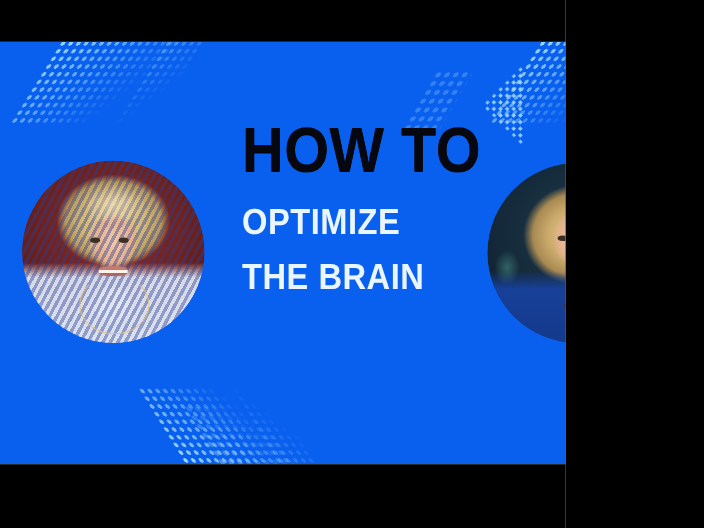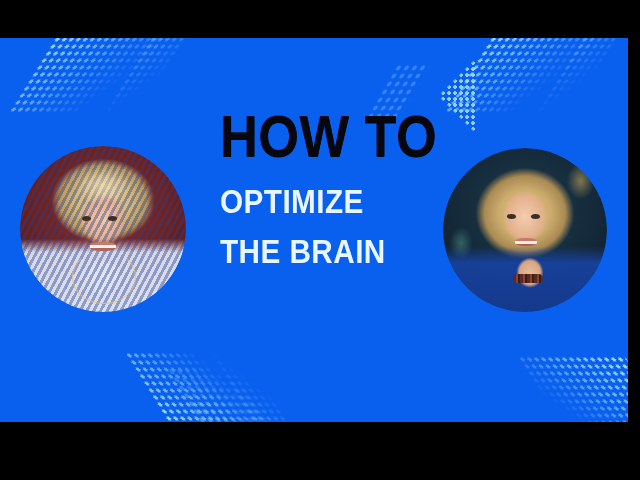--- a/index.html
+++ b/index.html
@@ -9,21 +9,21 @@
   }
   body {
     width: 640px;
     height: 480px;
     overflow: hidden;
     font-family: "Liberation Sans", sans-serif;
   }
 
   #stage {
     position: relative;
-    width: 628px;
+    width: 514px;
     height: 480px;
     background: #e5e5e5;
     overflow: hidden;
   }
 
   
   .bar {
     position: absolute;
     left: 0;
     width: 640px;

